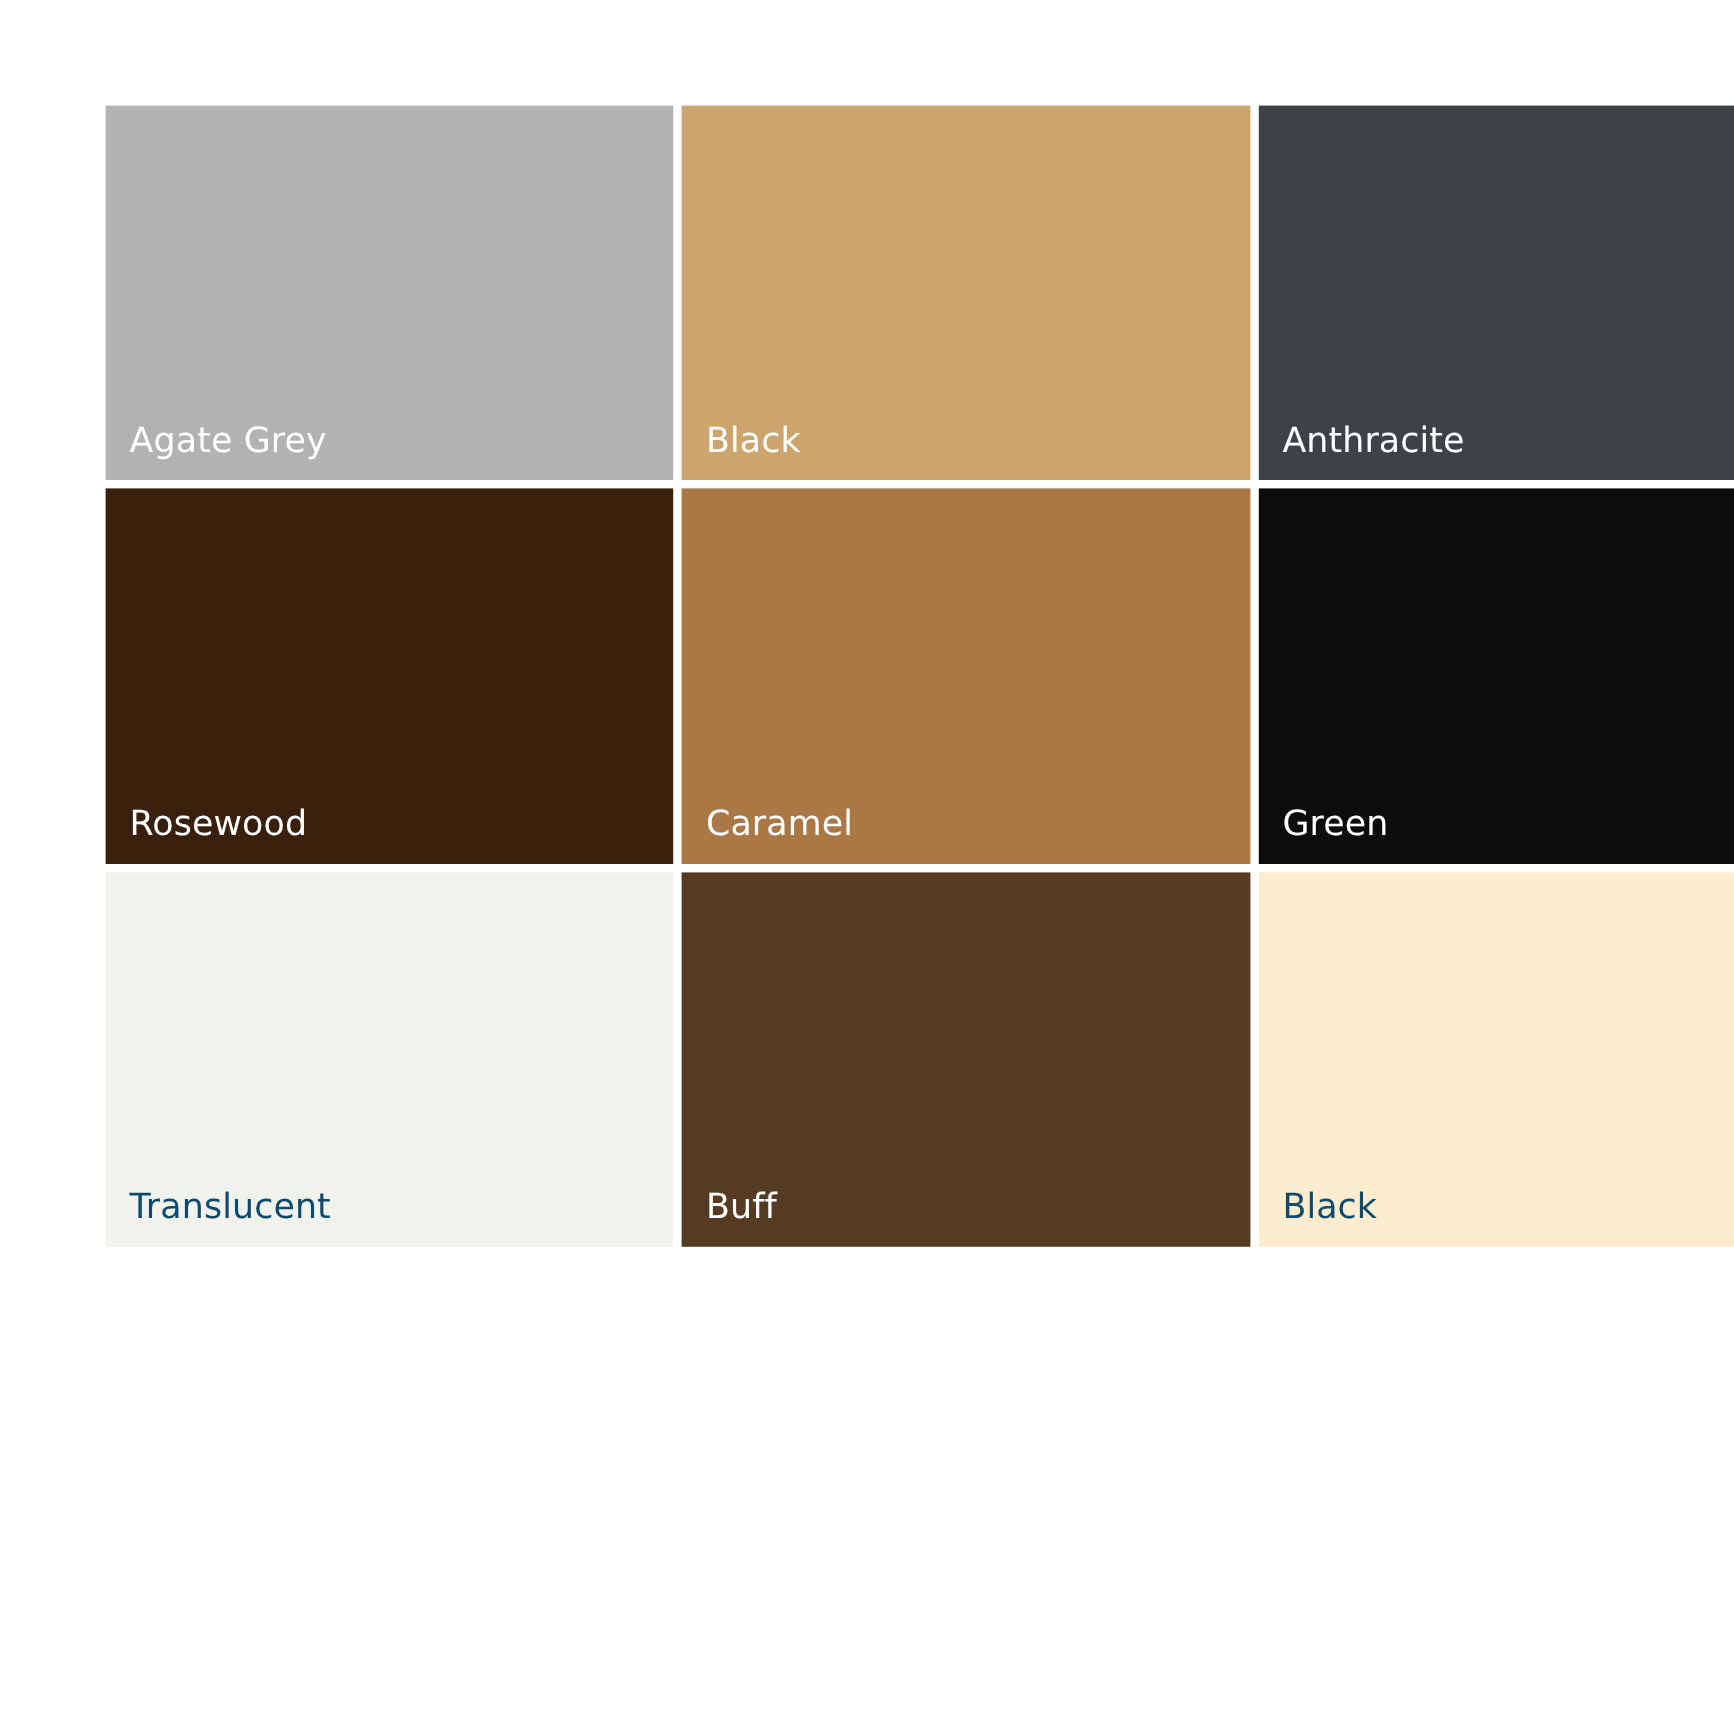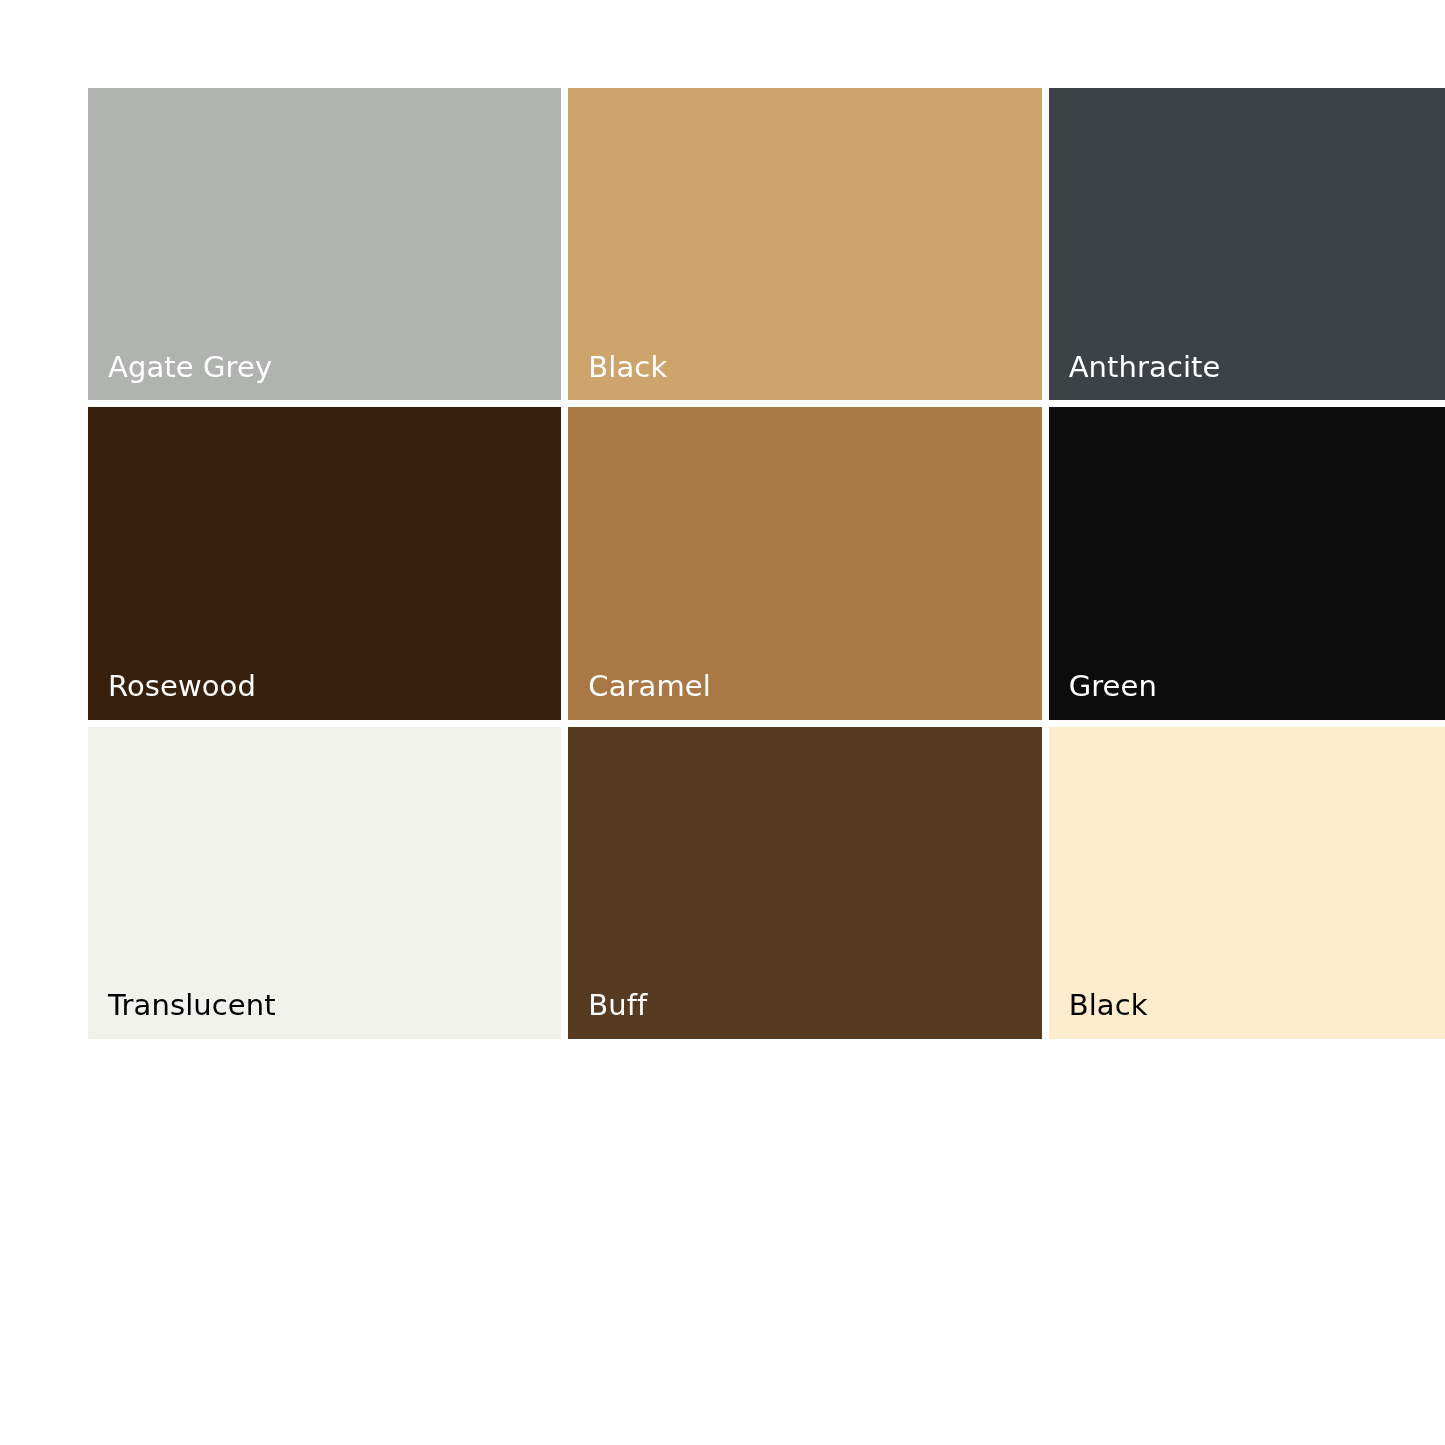--- a/index.html
+++ b/index.html
@@ -39,21 +39,21 @@
     left: 20px;
     bottom: 16px;
     font-size: 29px;
     line-height: 1.15;
     letter-spacing: 0.1px;
     font-weight: 400;
     white-space: nowrap;
   }
 
   .swatch.on-dark .swatch-label { color: #ffffff; }
-  .swatch.on-light .swatch-label { color: #000000; }
+  .swatch.on-light .swatch-label { color: #0c4a6e; }
 </style>
 </head>
 <body>
 
 <div id="palette-board" style="grid-template-columns: repeat(3, 1fr); grid-template-rows: repeat(4, 1fr); background: rgb(255, 255, 255);">
     <div class="swatch on-dark" style="background: rgb(177, 179, 177);">
       <span class="swatch-label">Agate Grey</span>
     </div>
     <div class="swatch on-dark" style="background: rgb(205, 164, 108);">
       <span class="swatch-label">Black</span>

